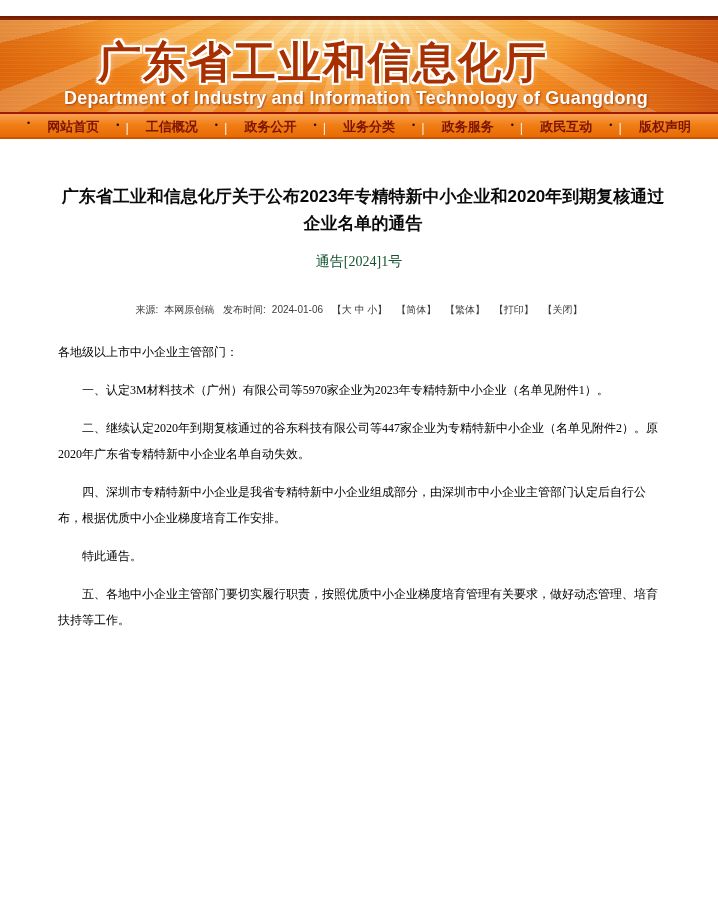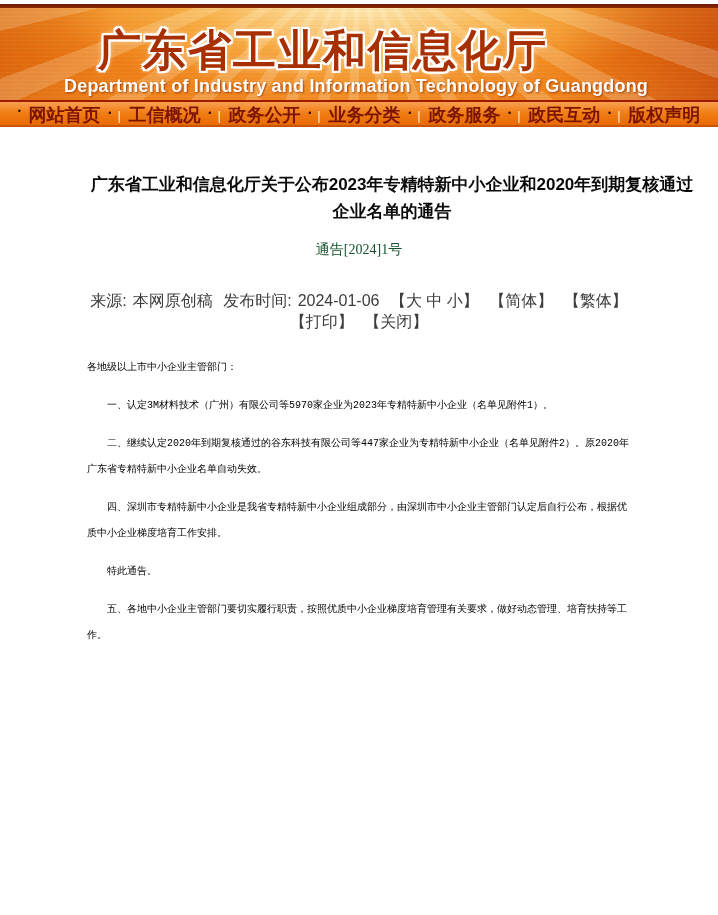--- a/index.html
+++ b/index.html
@@ -1,16 +1,16 @@
 <!DOCTYPE html>
 <html lang="zh"><head>
 <meta charset="utf-8">
 <style>
   html,body{margin:0;padding:0;background:#fff;}
-  .page{position:relative;width:718px;height:689px;margin:4px auto;background:#fff;overflow:hidden;
+  .page{position:relative;width:718px;height:689px;margin:16px auto;background:#fff;overflow:hidden;
         font-family:"Liberation Sans",sans-serif;}
 
   
   .topstrip{height:4px;background:linear-gradient(180deg,#6d1a02,#8a2605);}
   .banner{position:relative;height:92px;overflow:hidden;
     background:
       linear-gradient(90deg, rgba(198,72,0,.42) 0%, rgba(198,72,0,0) 16%, rgba(198,72,0,0) 78%, rgba(178,40,0,.5) 100%),
       radial-gradient(ellipse 430px 150px at 50% -10%, rgba(255,248,205,.95) 0%, rgba(255,206,100,.55) 38%, rgba(255,180,60,0) 72%),
       linear-gradient(180deg,#f18e24 0%,#ee7b12 55%,#f0861f 100%);}
   .banner::before{content:"";position:absolute;inset:0;
@@ -23,36 +23,36 @@
       text-shadow:-2px -2px 0 #fff,2px -2px 0 #fff,-2px 2px 0 #fff,2px 2px 0 #fff,
                   -2px 0 0 #fff,2px 0 0 #fff,0 -2px 0 #fff,0 2px 0 #fff,0 0 7px rgba(255,255,255,.85);}
   .banner-sub{position:absolute;left:64px;top:68px;z-index:2;font-size:18px;font-weight:bold;
       color:#fff;letter-spacing:.2px;text-shadow:1px 1px 2px rgba(165,60,0,.95);}
 
   
   .navbar{height:25px;border-top:2px solid #9e1b00;
       background:linear-gradient(180deg,#f9a050 0%,#f07d14 45%,#e66703 100%);
       box-shadow:inset 0 -2px 0 rgba(150,50,0,.35);
       display:flex;align-items:center;justify-content:space-evenly;padding:0 10px;}
-  .nav-link{font-size:18px;font-weight:bold;color:#7b1400;text-decoration:none;cursor:pointer;white-space:nowrap;}
+  .nav-link{font-size:13px;font-weight:bold;color:#7b1400;text-decoration:none;cursor:pointer;white-space:nowrap;}
   .nav-bullet{color:#2b0a00;font-size:9px;transform:translateY(-4px);display:inline-block;}
   .nav-pipe{color:rgba(255,255,255,.85);font-size:13px;margin-left:6px;}
   .nav-sep{white-space:nowrap;}
 
   
-  .content{padding:44px 87px 0;color:#000;}
+  .content{padding:44px 58px 0;color:#000;}
   .article-title{width:610px;margin:0 auto;text-align:center;font-size:17px;line-height:27px;
       font-weight:bold;color:#0a0a0a;}
   .doc-number{margin-top:16px;text-align:center;font-size:14px;color:#14532d;
       font-family:"Liberation Serif",serif;}
-  .meta{margin-top:32px;text-align:center;font-size:16px;color:#3c3c3c;}
+  .meta{margin-top:32px;text-align:center;font-size:10px;color:#3c3c3c;}
   .meta span{margin:0 3px;}
   .meta .ctl{cursor:pointer;}
 
-  .body{margin-top:22px;font-size:10px;line-height:26px;font-family:Liberation Mono, monospace;}
+  .body{margin-top:22px;font-size:12px;line-height:26px;font-family:Liberation Serif, serif;}
   .body p{margin:0 0 12px;}
   .body p.indent{text-indent:2em;}
 
   .attachments{margin-top:32px;font-size:14px;line-height:26px;font-family:"Liberation Serif",serif;}
   .attachments .att-label{text-indent:2em;margin:0 0 16px;}
   .att-item{text-indent:2em;margin:0 0 16px;cursor:pointer;}
   .att-num{display:inline-block;min-width:40px;}
 
   .signature{position:absolute;left:520px;top:820px;font-size:14px;line-height:32px;
       font-family:"Liberation Serif",serif;color:#000;z-index:3;}

